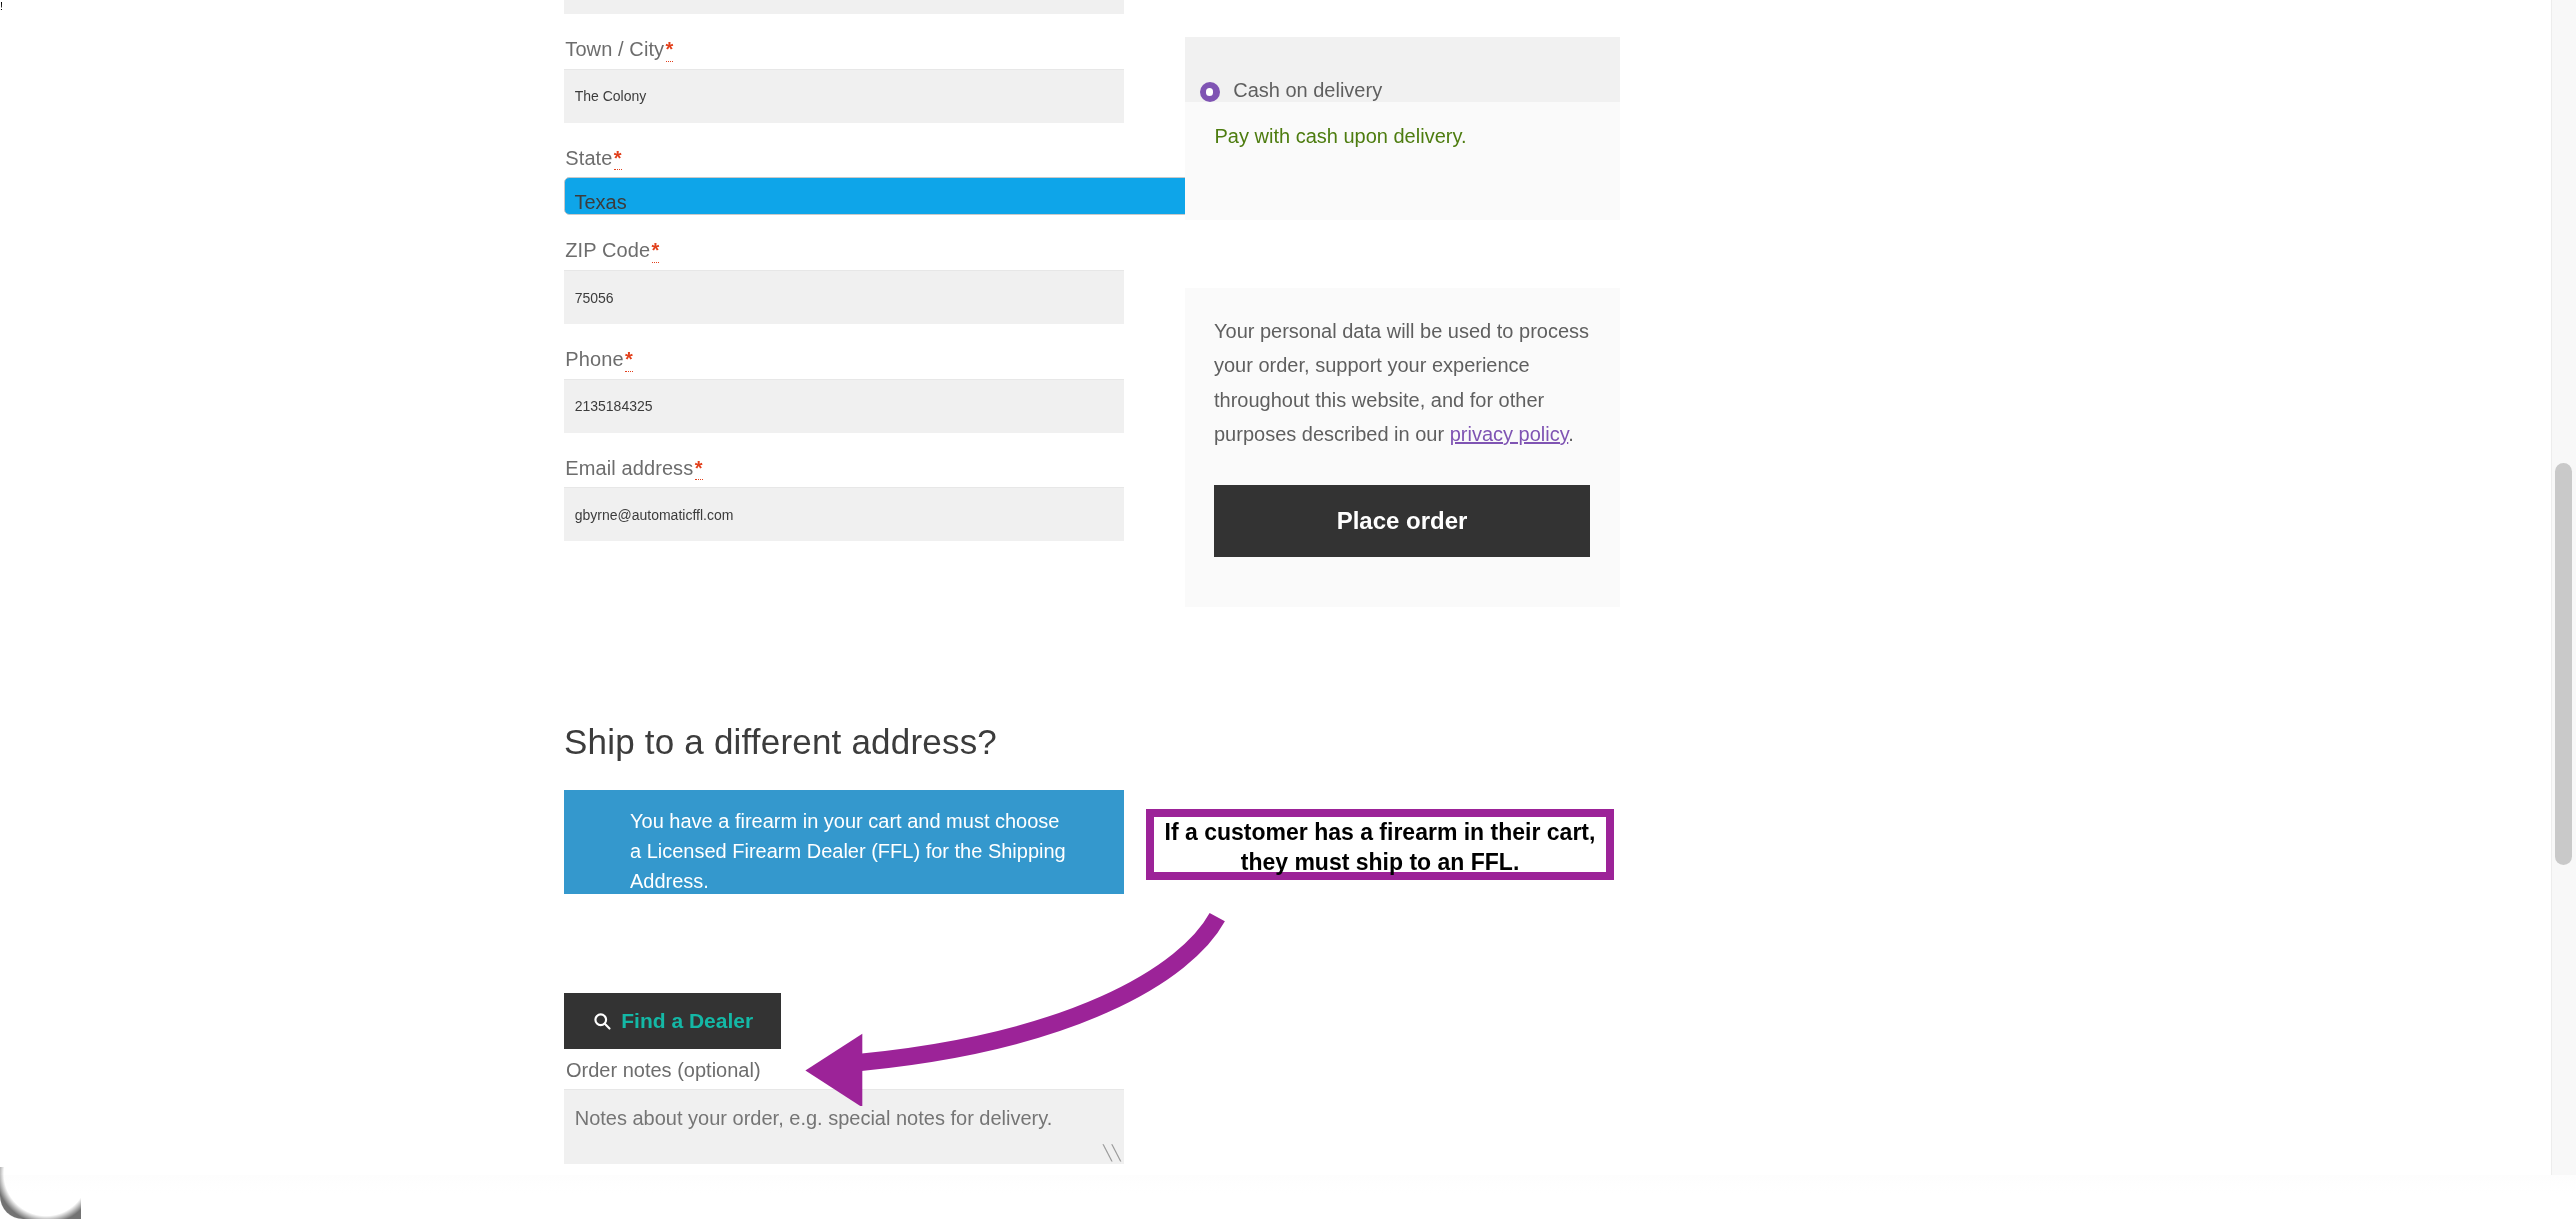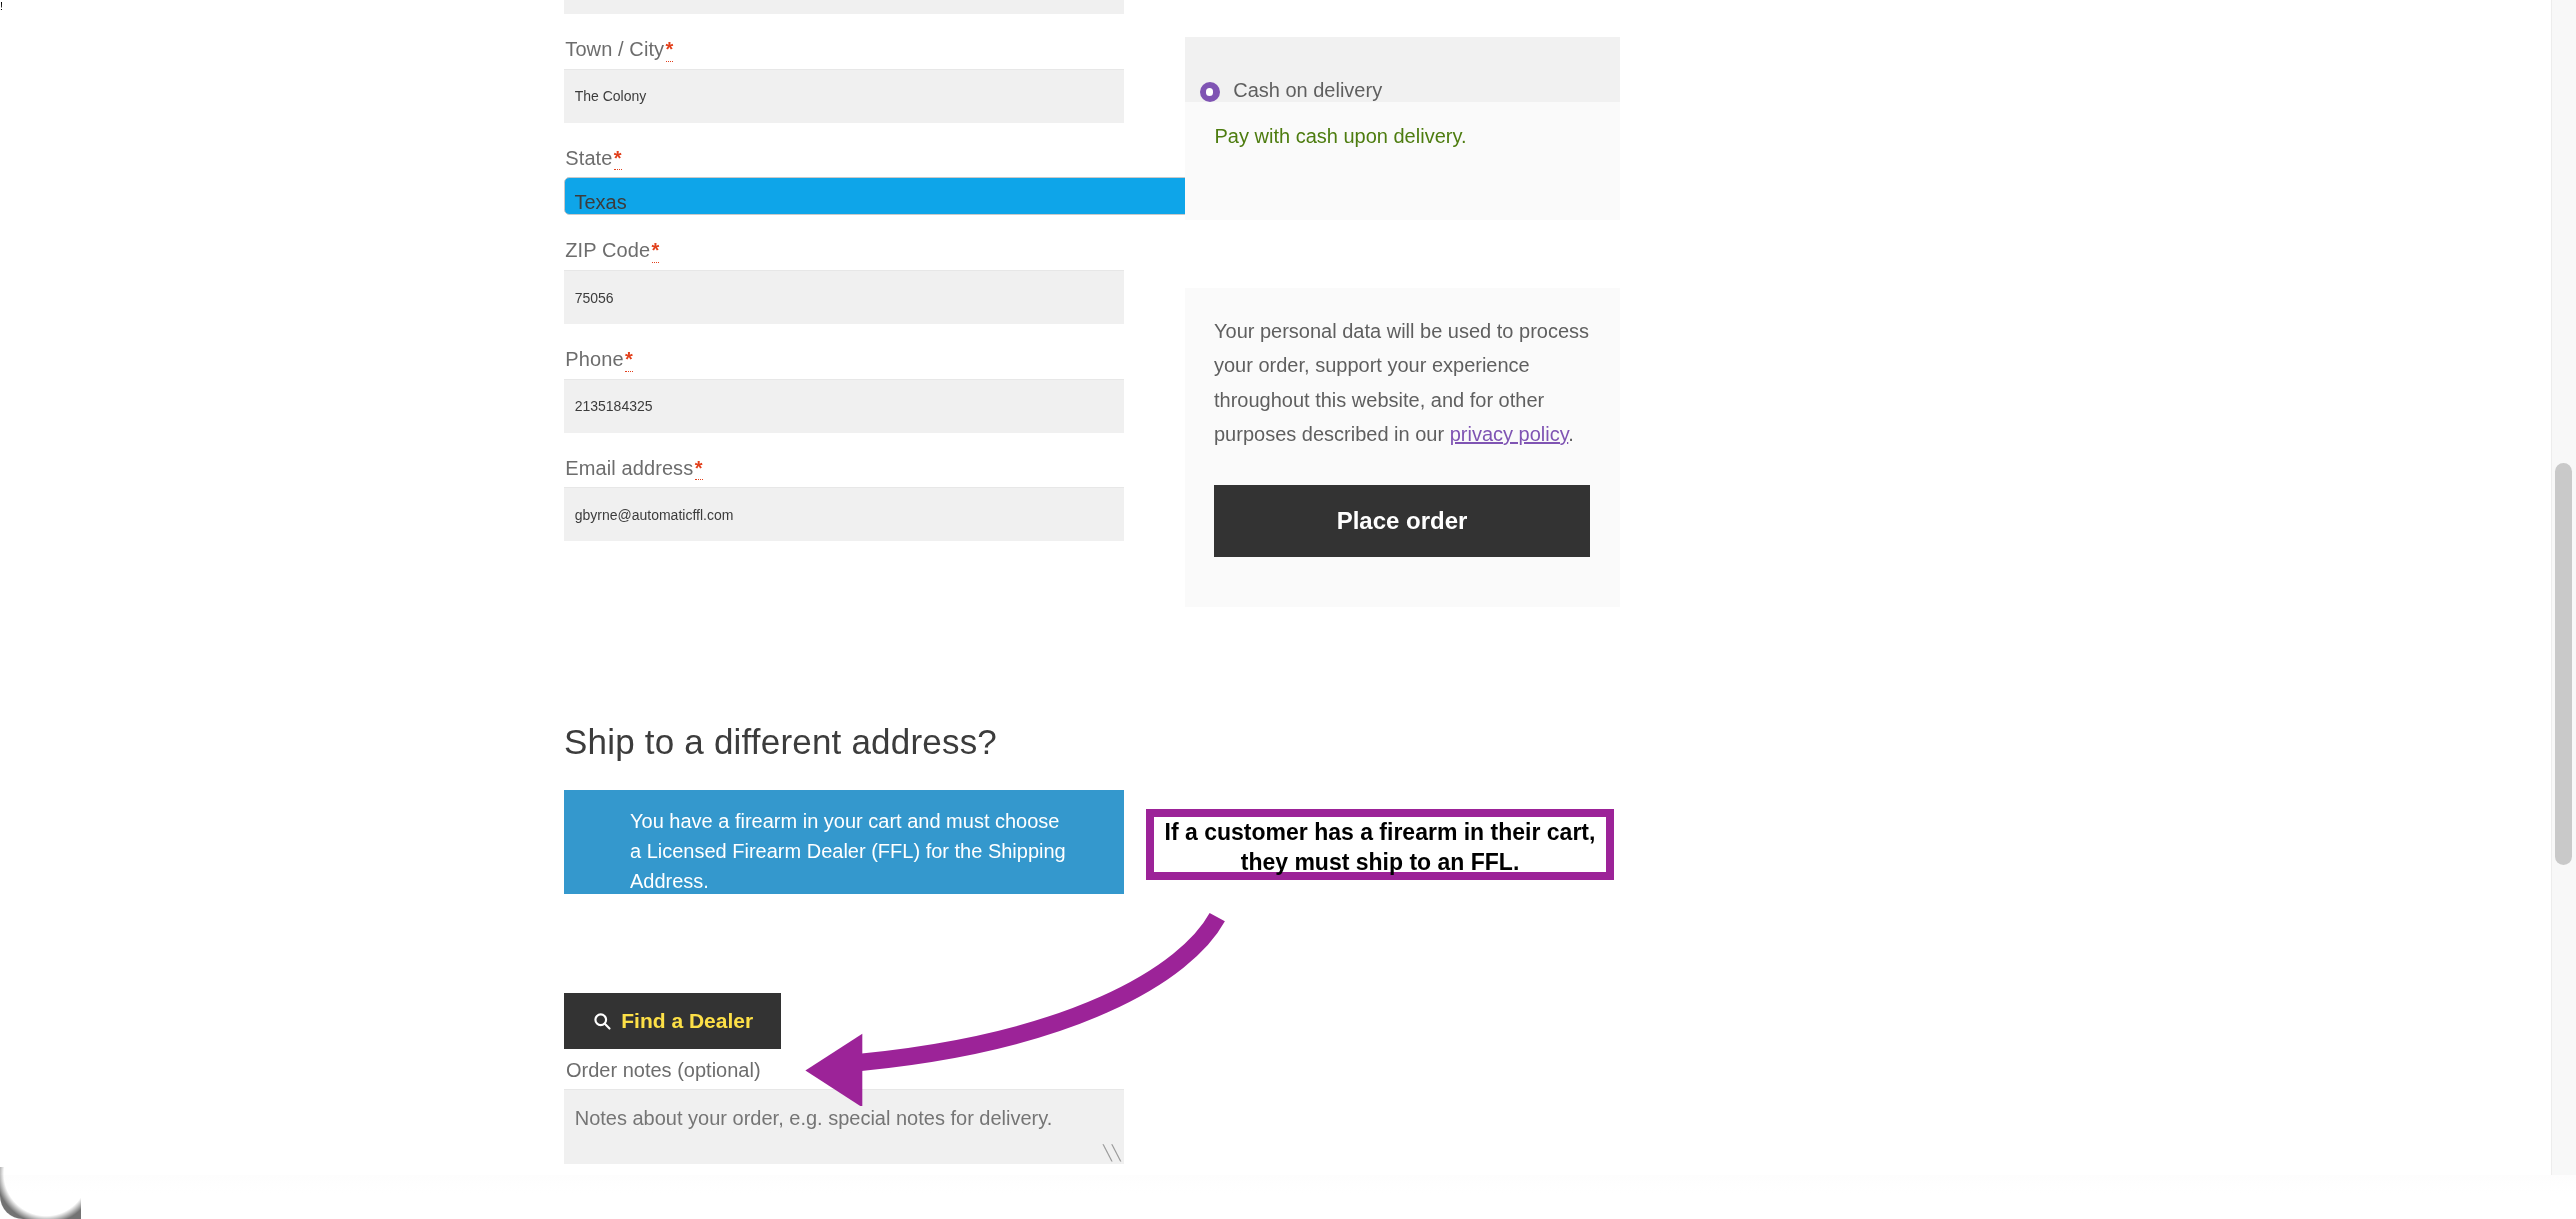--- a/index.html
+++ b/index.html
@@ -126,21 +126,21 @@
     margin-left: 24px;
     max-width: 443px;
   }
 
   
   #find-dealer-btn {
     position: absolute;
     left: 564px; top: 993px;
     width: 217px; height: 56px;
     background: #333333;
-    color: #fde047;
+    color: #14b8a6;
     display: flex;
     align-items: center;
     justify-content: center;
     gap: 9.4px;
     font-size: 21px;
     font-weight: 700;
     cursor: pointer;
     border: none;
     font-family: "Liberation Sans", sans-serif;
   }

